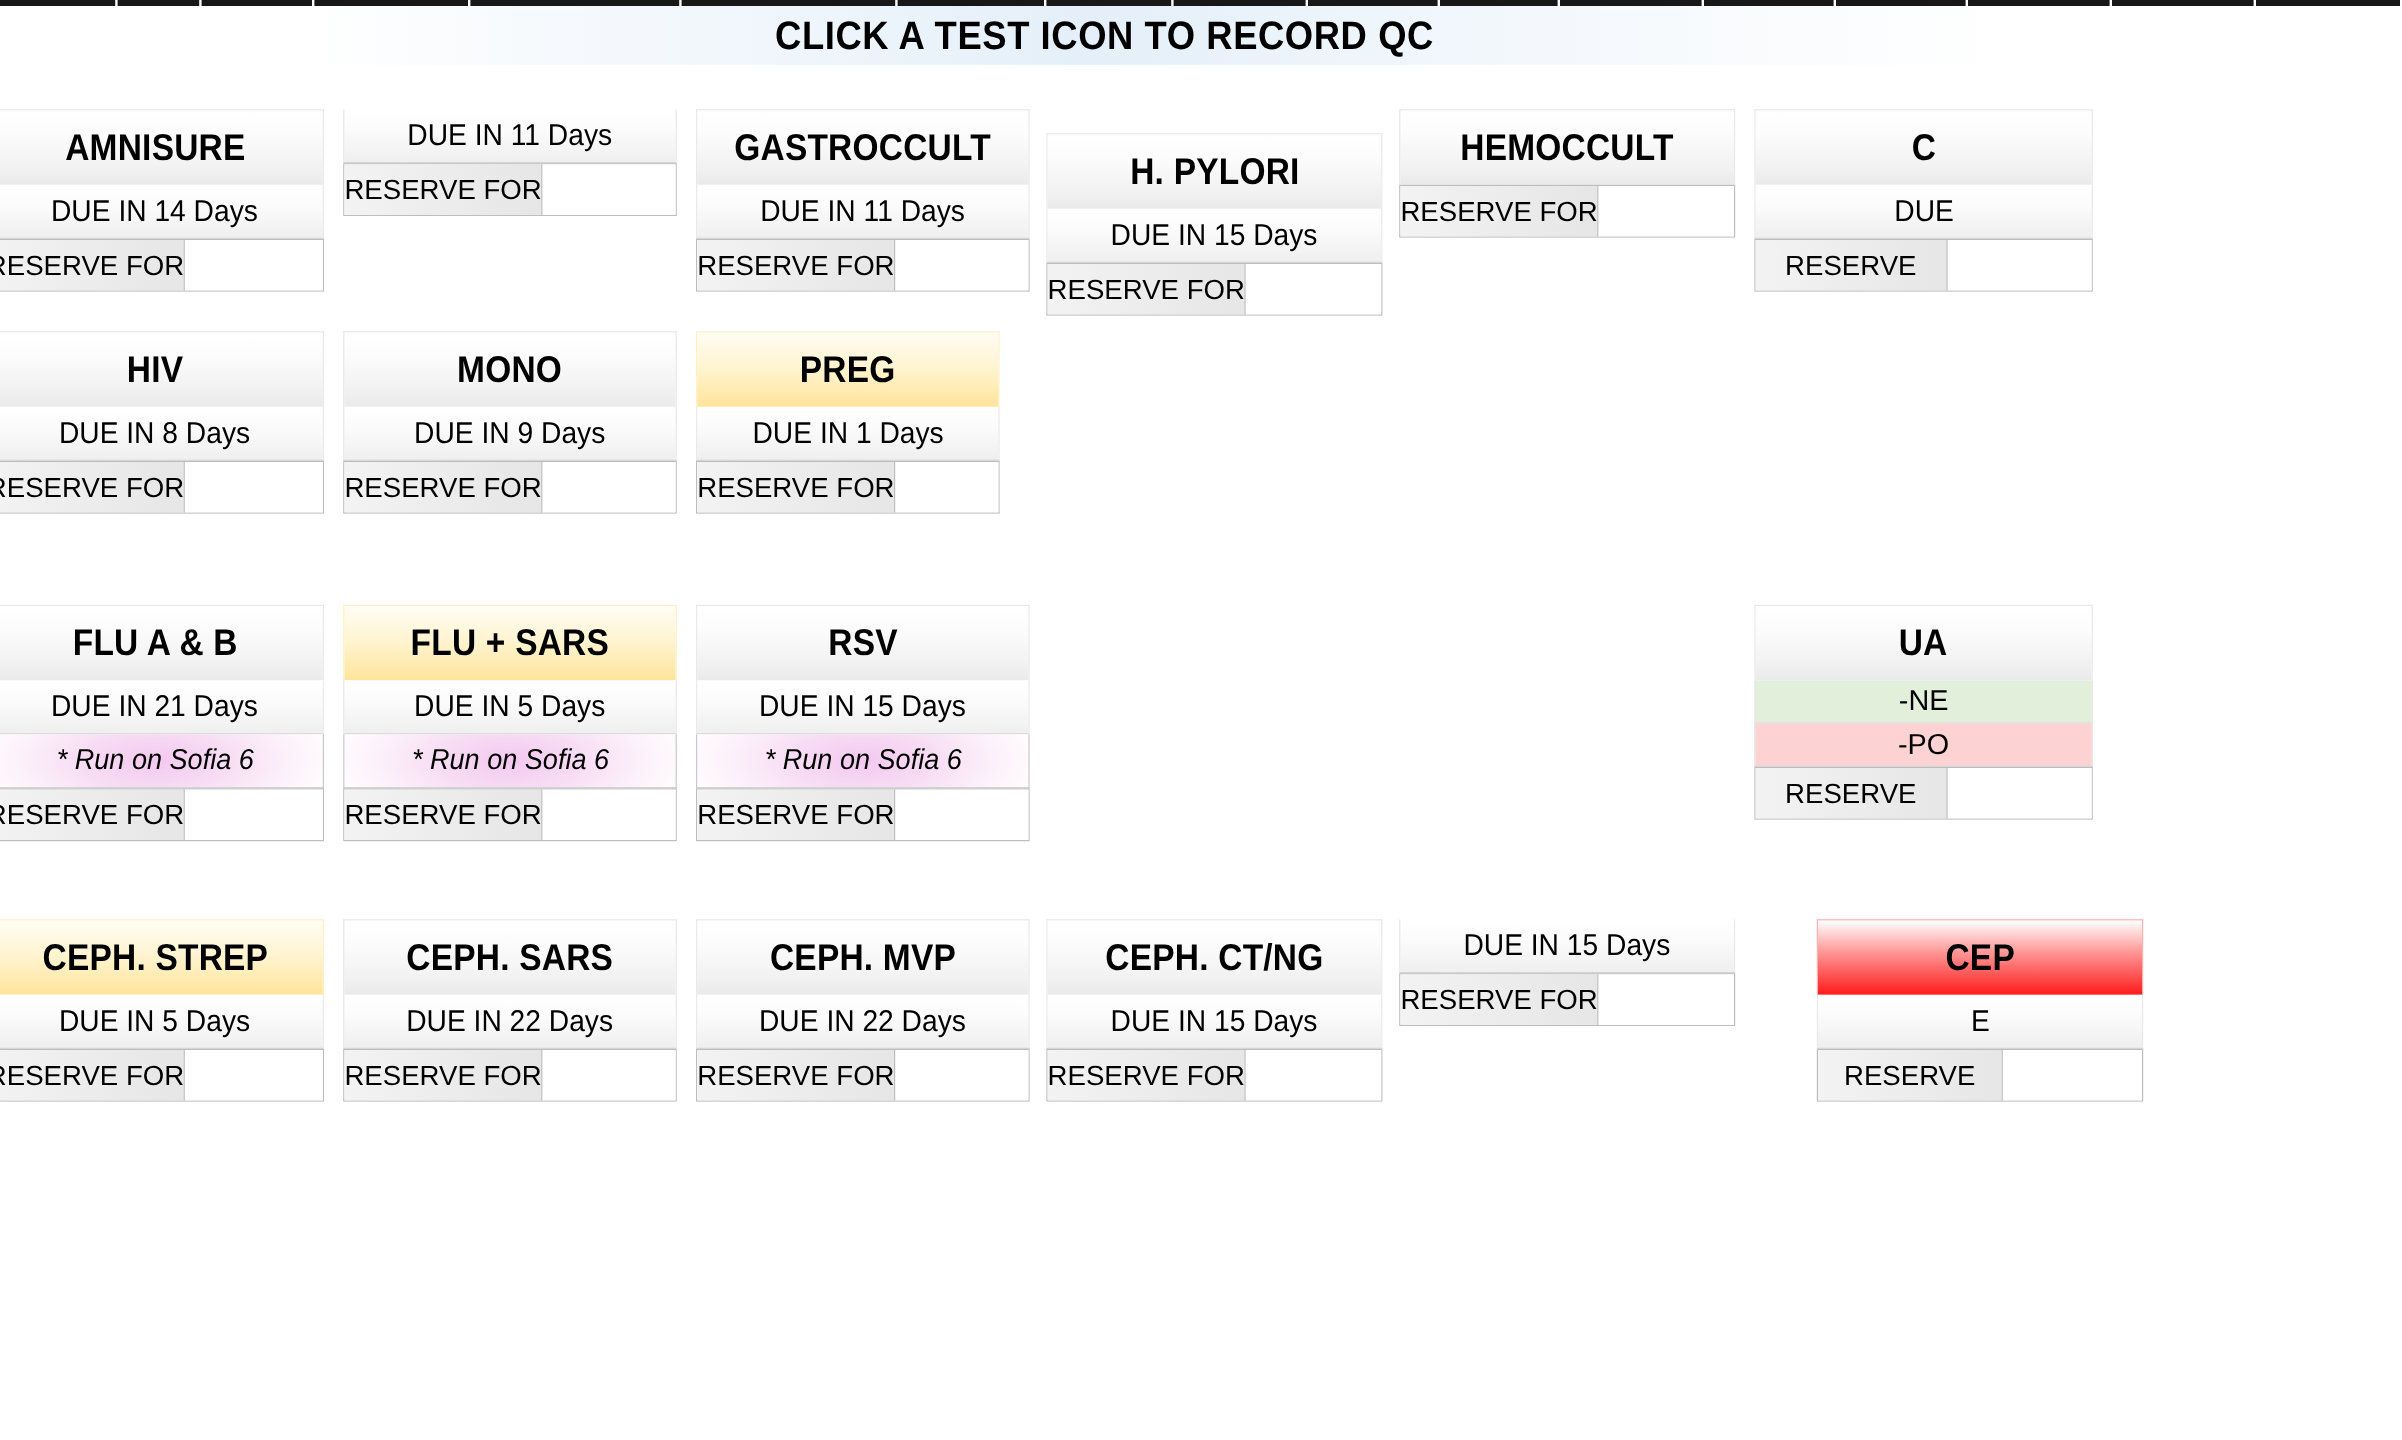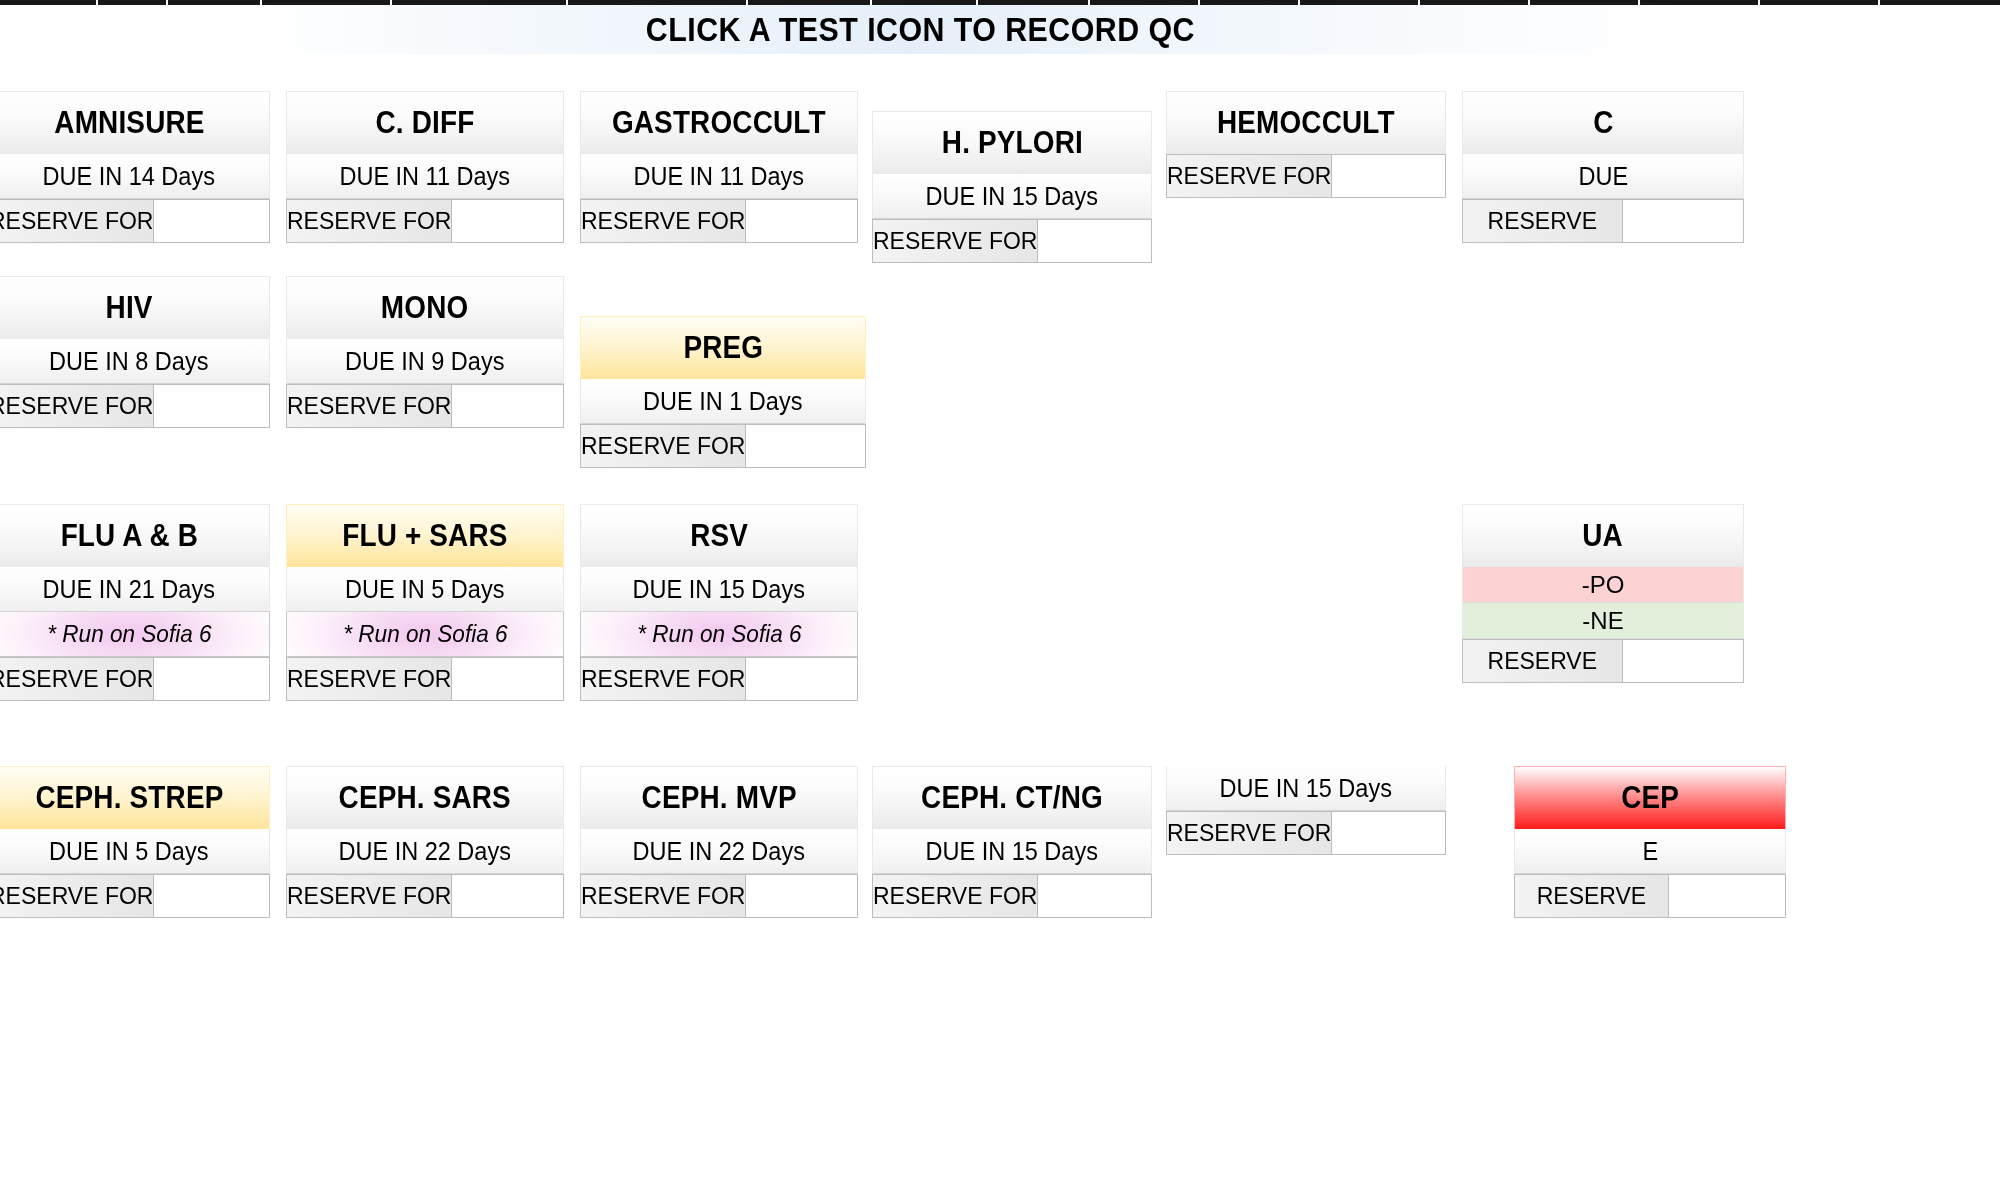--- a/index.html
+++ b/index.html
@@ -231,23 +231,20 @@
               <div class="due-text">DUE IN 14 Days</div>
             </div>
             <div class="reserve">
               <div class="label">RESERVE FOR</div>
               <div class="value"></div>
             </div>
           </div>
         </div>
         <div class="cell" style="left: 286px; width: 278px;">
           <div class="card">
-            <div class="card-head">
-              <div class="title">C. DIFF</div>
-            </div>
             <div class="card-due">
               <div class="due-text">DUE IN 11 Days</div>
             </div>
             <div class="reserve">
               <div class="label">RESERVE FOR</div>
               <div class="value"></div>
             </div>
           </div>
         </div>
         <div class="cell" style="left: 580px; width: 278px;">
@@ -326,21 +323,21 @@
             </div>
             <div class="card-due">
               <div class="due-text">DUE IN 9 Days</div>
             </div>
             <div class="reserve">
               <div class="label">RESERVE FOR</div>
               <div class="value"></div>
             </div>
           </div>
         </div>
-        <div class="cell" style="left: 580px; width: 286px; margin-top: 40px;">
+        <div class="cell" style="left: 580px; width: 253px;">
           <div class="card">
             <div class="card-head amber">
               <div class="title">PREG</div>
             </div>
             <div class="card-due">
               <div class="due-text">DUE IN 1 Days</div>
             </div>
             <div class="reserve">
               <div class="label">RESERVE FOR</div>
               <div class="value"></div>
@@ -398,22 +395,22 @@
               <div class="label">RESERVE FOR</div>
               <div class="value"></div>
             </div>
           </div>
         </div>
         <div class="cell" style="left: 1462px; width: 282px;">
           <div class="card">
             <div class="card-head">
               <div class="title">UA</div>
             </div>
+            <div class="res-strip neg">-NE</div>
             <div class="res-strip pos">-PO</div>
-            <div class="res-strip neg">-NE</div>
             <div class="reserve">
               <div class="label">RESERVE</div>
               <div class="value"></div>
             </div>
           </div>
         </div>
       </div>
       <div class="row" style="top: 712px;">
         <div class="cell" style="left: -12px; width: 282px;">
           <div class="card">

